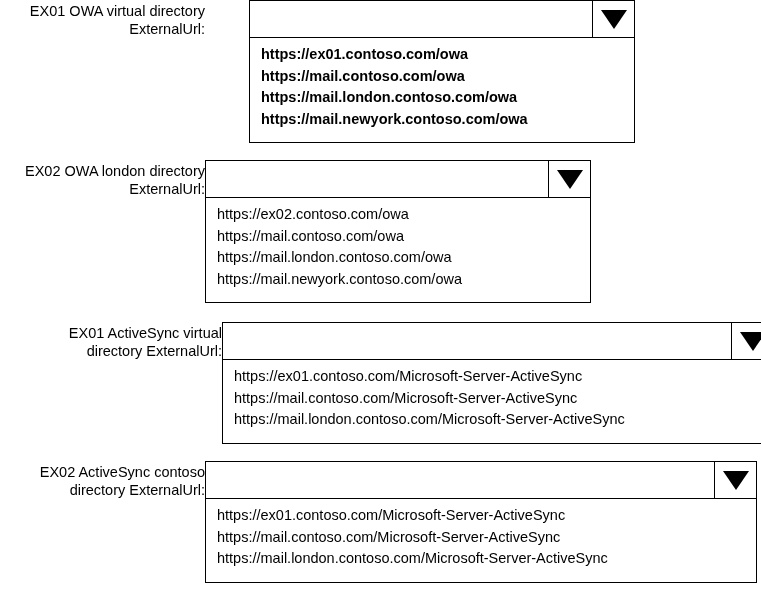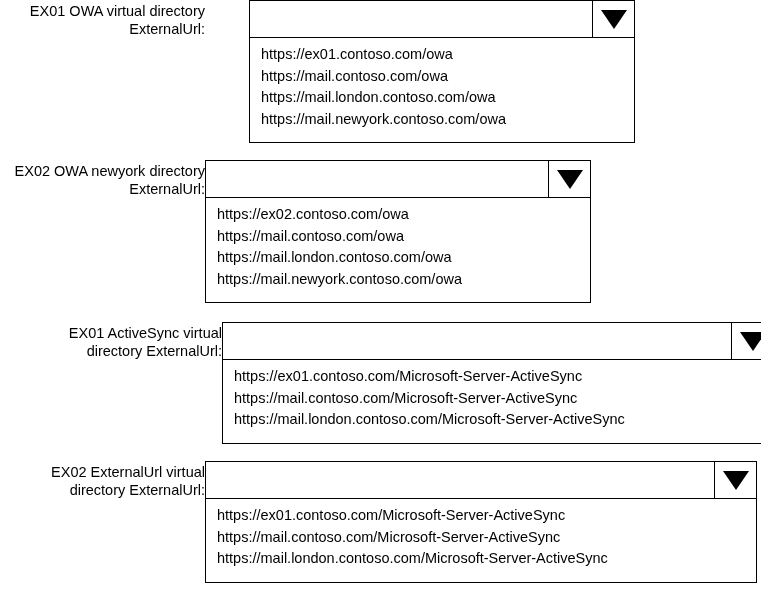--- a/index.html
+++ b/index.html
@@ -81,21 +81,21 @@
     padding: 0 8px 0 11px;
     white-space: nowrap;
     color: #000000;
   }
 
   
   #g1 { left: 0px; top: 0px; gap: 44px; }
   #g1 .label { width: 205px; }
   #g1 .control { width: 386px; }
   #g1 .combo { height: 38px; }
-  #g1 .options { height: 105px; }
+  #g1 .options { height: 105px; font-weight: bold; }
 
   
   #g2 { left: 0px; top: 160px; }
   #g2 .label { width: 205px; }
   #g2 .control { width: 386px; justify-content: center; }
   #g2 .combo { height: 38px; }
   #g2 .options { height: 105px; }
 
   
   #g3 { left: 17px; top: 322px; }
@@ -128,21 +128,21 @@
       <div class="options">
         <div class="option">https://ex01.contoso.com/owa</div>
         <div class="option">https://mail.contoso.com/owa</div>
         <div class="option">https://mail.london.contoso.com/owa</div>
         <div class="option">https://mail.newyork.contoso.com/owa</div>
       </div>
     </div>
   </div>
 
   <div class="group" id="g2">
-    <div class="label">EX02 OWA newyork directory ExternalUrl:</div>
+    <div class="label">EX02 OWA london directory ExternalUrl:</div>
     <div class="control">
       <div class="combo">
         <div class="combo-value"></div>
         <div class="combo-arrow">
             <span class="caret"></span>
           </div>
       </div>
       <div class="options">
         <div class="option">https://ex02.contoso.com/owa</div>
         <div class="option">https://mail.contoso.com/owa</div>
@@ -163,21 +163,21 @@
       </div>
       <div class="options">
         <div class="option">https://ex01.contoso.com/Microsoft-Server-ActiveSync</div>
         <div class="option">https://mail.contoso.com/Microsoft-Server-ActiveSync</div>
         <div class="option">https://mail.london.contoso.com/Microsoft-Server-ActiveSync</div>
       </div>
     </div>
   </div>
 
   <div class="group" id="g4">
-    <div class="label">EX02 ExternalUrl virtual directory ExternalUrl:</div>
+    <div class="label">EX02 ActiveSync contoso directory ExternalUrl:</div>
     <div class="control">
       <div class="combo">
         <div class="combo-value"></div>
         <div class="combo-arrow">
             <span class="caret"></span>
           </div>
       </div>
       <div class="options">
         <div class="option">https://ex01.contoso.com/Microsoft-Server-ActiveSync</div>
         <div class="option">https://mail.contoso.com/Microsoft-Server-ActiveSync</div>

